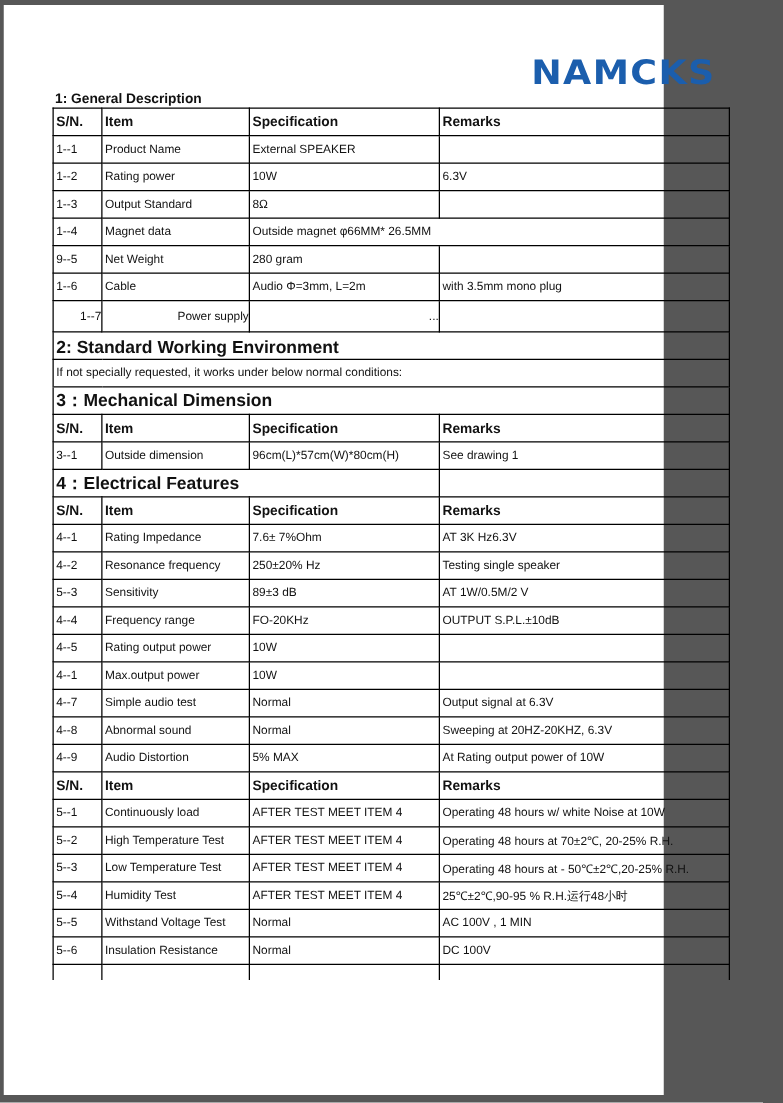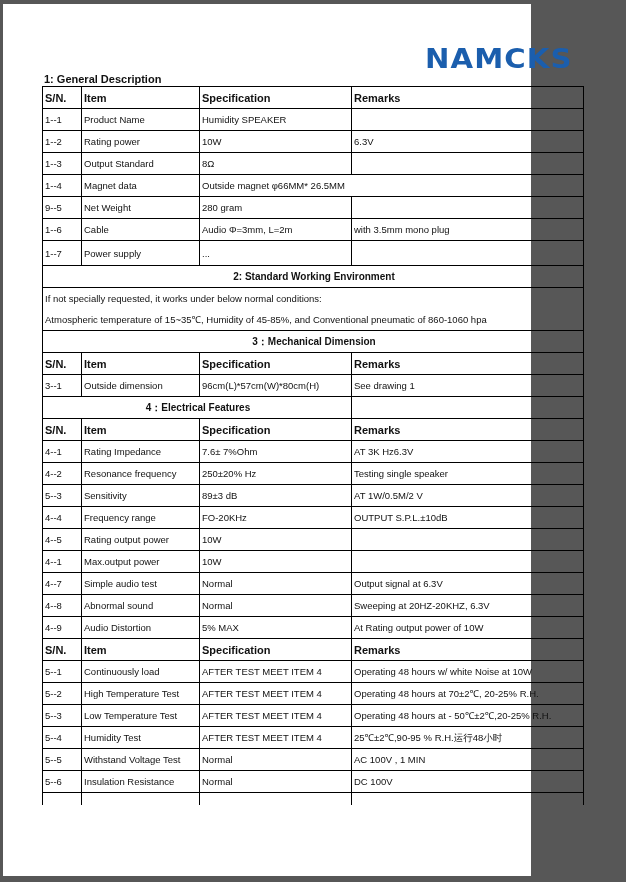--- a/index.html
+++ b/index.html
@@ -20,22 +20,22 @@
   }
   table.spec {
     position: absolute; left: 39px; top: 82px; border-collapse: collapse; table-layout: fixed;
     width: 541px; font-size: 9.5px; color: #111; padding-left: 28px;
   }
   table.spec td {
     border: 1px solid #000; height: 21px; padding: 0 0 0 2px; vertical-align: middle;
     white-space: nowrap; overflow: hidden;
   }
   table.spec tr.hdr td { font-weight: bold; font-size: 11px; }
-  table.spec tr.sec td { font-weight: bold; font-size: 10px; text-align: center; }
-  table.spec tr.tall td { height: 24px; }
+  table.spec tr.sec td { font-weight: bold; font-size: 14px; }
+  table.spec tr.tall td { height: 24px; text-align: right; }
   table.spec tr.txt td { font-size: 9.5px; }
   table.spec tr.last td { border-bottom: 1px solid #000; height: 12px; }
   col.c1 { width: 39px; } col.c2 { width: 118px; } col.c3 { width: 152px; } col.c4 { width: 232px; }
 </style>
 </head>
 <body>
 
 <div class="page">
   <div class="logo">NAMCKS</div>
   <div class="sec1-title">1: General Description</div>
@@ -51,21 +51,21 @@
 
       <tr class="hdr">
         <td>S/N.</td>
         <td>Item</td>
         <td>Specification</td>
         <td>Remarks</td>
       </tr>
     <tr>
           <td>1--1</td>
           <td>Product Name</td>
-          <td>Humidity SPEAKER</td>
+          <td>External SPEAKER</td>
           <td></td>
         </tr>
         <tr>
           <td>1--2</td>
           <td>Rating power</td>
           <td>10W</td>
           <td>6.3V</td>
         </tr>
         <tr>
           <td>1--3</td>
@@ -94,23 +94,20 @@
           <td>1--7</td>
           <td>Power supply</td>
           <td>...</td>
           <td></td>
         </tr>
         <tr class="sec">
           <td colspan="4">2: Standard Working Environment</td>
         </tr>
         <tr class="txt">
           <td colspan="4" style="border-top: none; border-bottom: none;">If not specially requested, it works under below normal conditions:</td>
-        </tr>
-        <tr class="txt">
-          <td colspan="4" style="border-top: none; border-bottom: 1px solid rgb(0, 0, 0);">Atmospheric temperature of 15~35℃, Humidity of 45-85%, and Conventional pneumatic of 860-1060 hpa</td>
         </tr>
         <tr class="sec">
           <td colspan="4">3：Mechanical Dimension</td>
         </tr>
         <tr class="hdr">
           <td>S/N.</td>
           <td>Item</td>
           <td>Specification</td>
           <td>Remarks</td>
         </tr>

